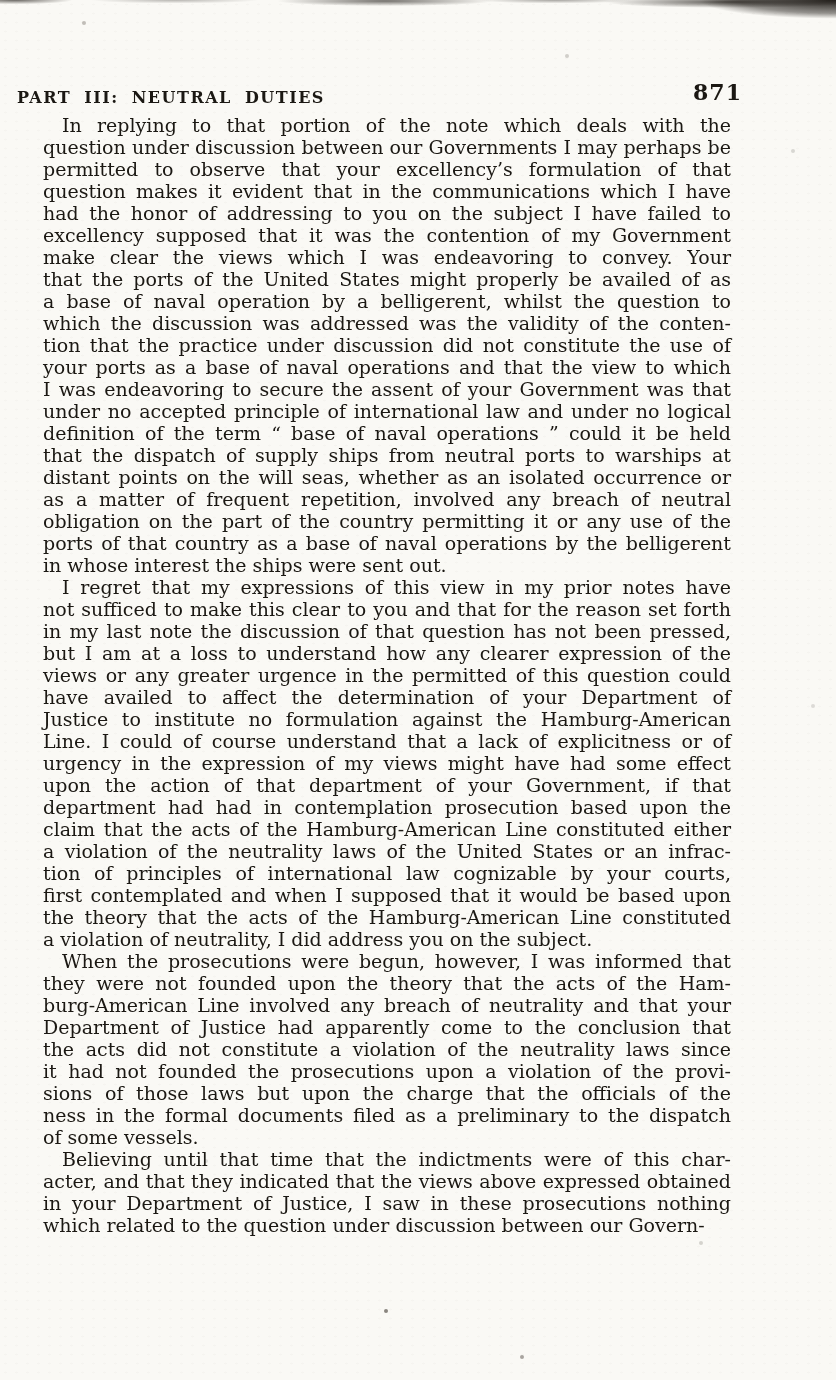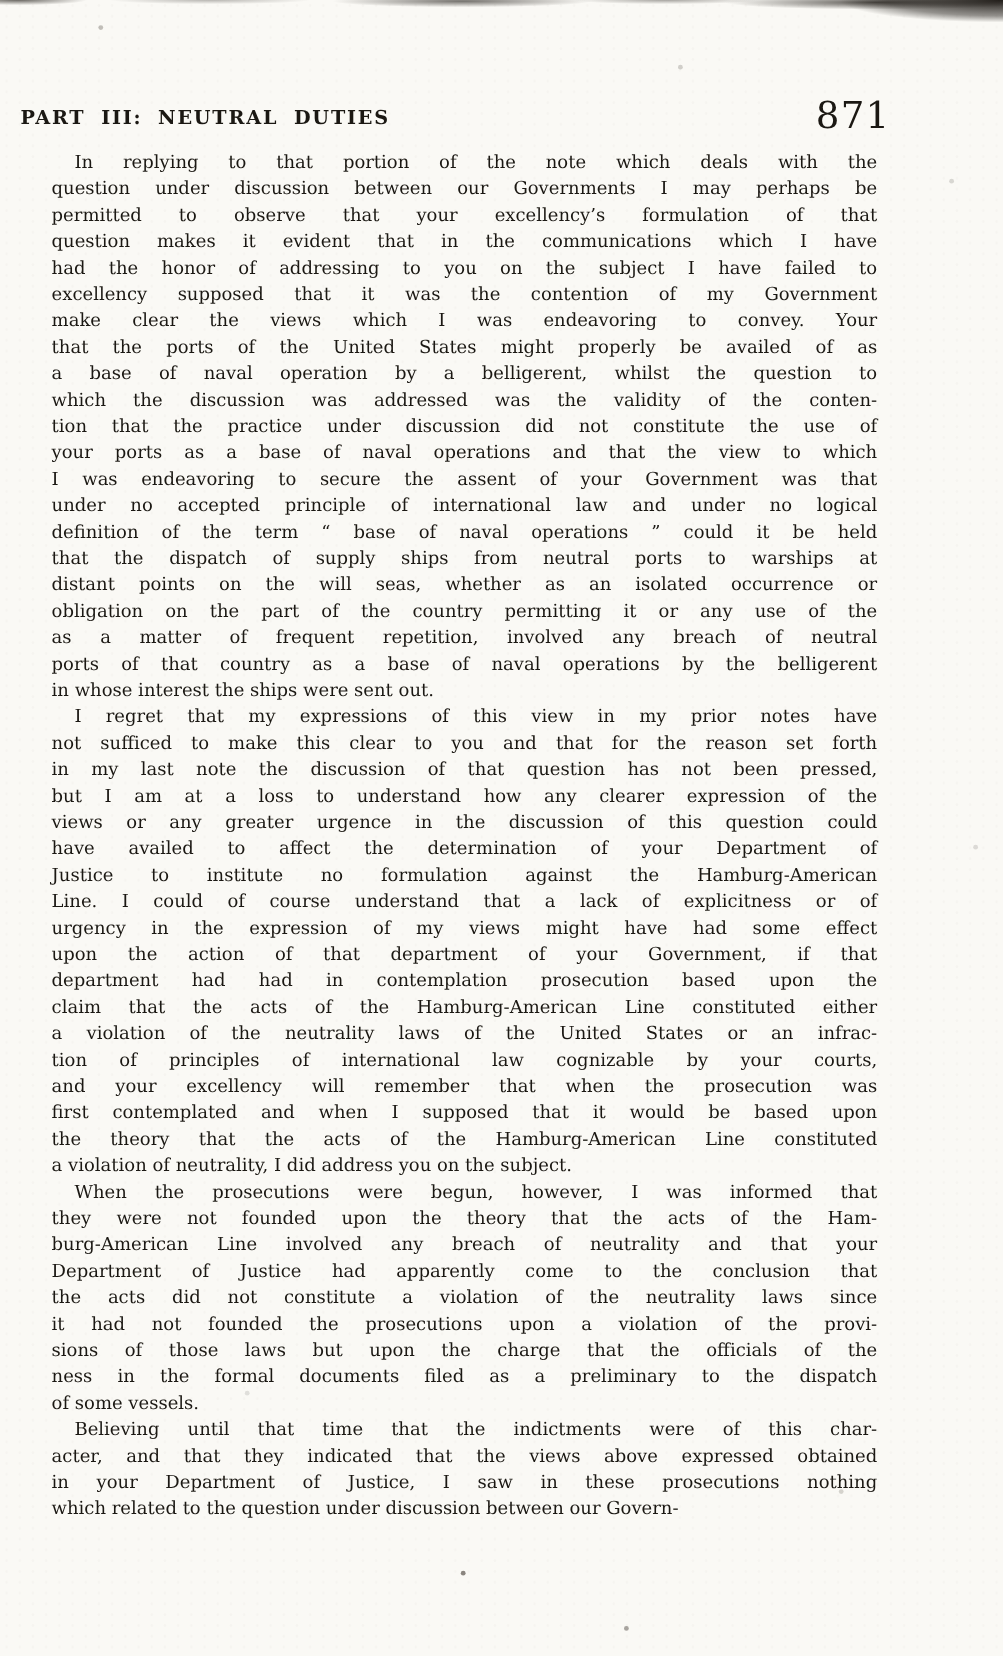--- a/index.html
+++ b/index.html
@@ -57,28 +57,28 @@
     position: absolute; left: 0; right: 0; top: 4px;
     transform: translateX(-26px);
     text-align: left;
     font-weight: 700;
     font-size: 16px;
     letter-spacing: 1.5px;
     word-spacing: 6px;
   }
   .page-num {
     position: absolute; right: -11px; top: -5px;
-    font-size: 31px;
-    font-weight: 400;
+    font-size: 22px;
+    font-weight: 700;
     letter-spacing: 1px;
   }
   
   .body-text {
-    position: absolute; top: 124px; left: 43px; width: 688px;
-    font-size: 15px;
+    position: absolute; top: 114px; left: 43px; width: 688px;
+    font-size: 19px;
     line-height: 22px;
   }
   .paragraph { margin: 0; }
   .line {
     text-align: justify;
     text-align-last: justify;
     white-space: normal;
   }
   .line.first { text-indent: 19px; }
   .line.last  { text-align-last: left; }
@@ -109,41 +109,40 @@
         <div class="line">that the ports of the United States might properly be availed of as</div>
         <div class="line">a base of naval operation by a belligerent, whilst the question to</div>
         <div class="line">which the discussion was addressed was the validity of the conten-</div>
         <div class="line">tion that the practice under discussion did not constitute the use of</div>
         <div class="line">your ports as a base of naval operations and that the view to which</div>
         <div class="line">I was endeavoring to secure the assent of your Government was that</div>
         <div class="line">under no accepted principle of international law and under no logical</div>
         <div class="line">definition of the term “ base of naval operations ” could it be held</div>
         <div class="line">that the dispatch of supply ships from neutral ports to warships at</div>
         <div class="line">distant points on the will seas, whether as an isolated occurrence or</div>
+        <div class="line">as a matter of frequent repetition, involved any breach of neutral</div>
         <div class="line">obligation on the part of the country permitting it or any use of the</div>
-        <div class="line">as a matter of frequent repetition, involved any breach of neutral</div>
         <div class="line">ports of that country as a base of naval operations by the belligerent</div>
         <div class="line last">in whose interest the ships were sent out.</div>
       </div>
       <div class="paragraph">
         <div class="line first">I regret that my expressions of this view in my prior notes have</div>
         <div class="line">not sufficed to make this clear to you and that for the reason set forth</div>
         <div class="line">in my last note the discussion of that question has not been pressed,</div>
         <div class="line">but I am at a loss to understand how any clearer expression of the</div>
-        <div class="line">views or any greater urgence in the discussion of this question could</div>
+        <div class="line">views or any greater urgence in the permitted of this question could</div>
         <div class="line">have availed to affect the determination of your Department of</div>
         <div class="line">Justice to institute no formulation against the Hamburg-American</div>
         <div class="line">Line.  I could of course understand that a lack of explicitness or of</div>
         <div class="line">urgency in the expression of my views might have had some effect</div>
         <div class="line">upon the action of that department of your Government, if that</div>
         <div class="line">department had had in contemplation prosecution based upon the</div>
         <div class="line">claim that the acts of the Hamburg-American Line constituted either</div>
         <div class="line">a violation of the neutrality laws of the United States or an infrac-</div>
         <div class="line">tion of principles of international law cognizable by your courts,</div>
-        <div class="line">and your excellency will remember that when the prosecution was</div>
         <div class="line">first contemplated and when I supposed that it would be based upon</div>
         <div class="line">the theory that the acts of the Hamburg-American Line constituted</div>
         <div class="line last">a violation of neutrality, I did address you on the subject.</div>
       </div>
       <div class="paragraph">
         <div class="line first">When the prosecutions were begun, however, I was informed that</div>
         <div class="line">they were not founded upon the theory that the acts of the Ham-</div>
         <div class="line">burg-American Line involved any breach of neutrality and that your</div>
         <div class="line">Department of Justice had apparently come to the conclusion that</div>
         <div class="line">the acts did not constitute a violation of the neutrality laws since</div>

